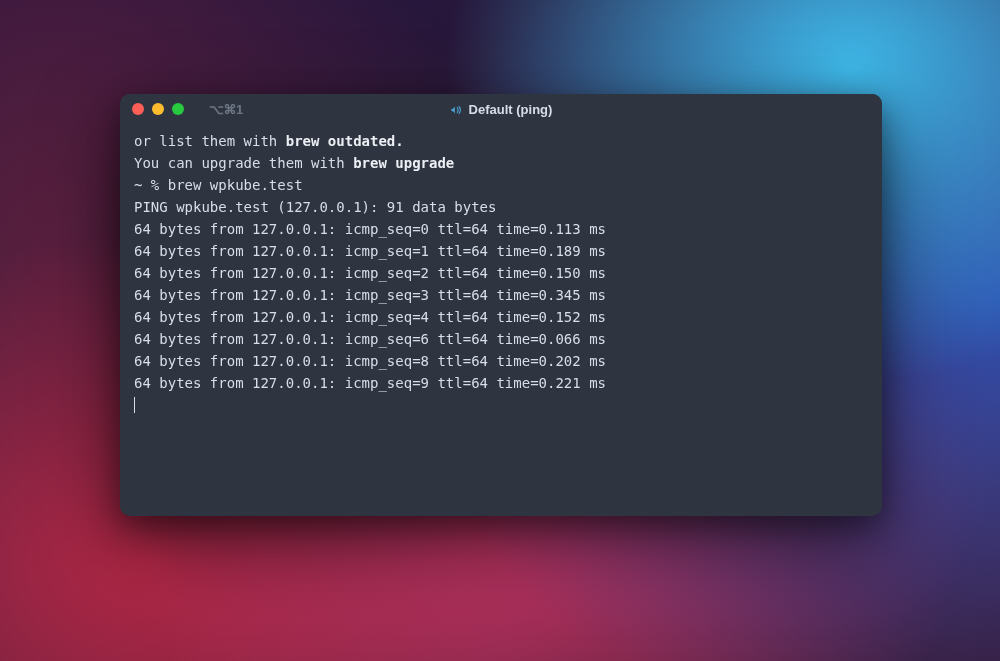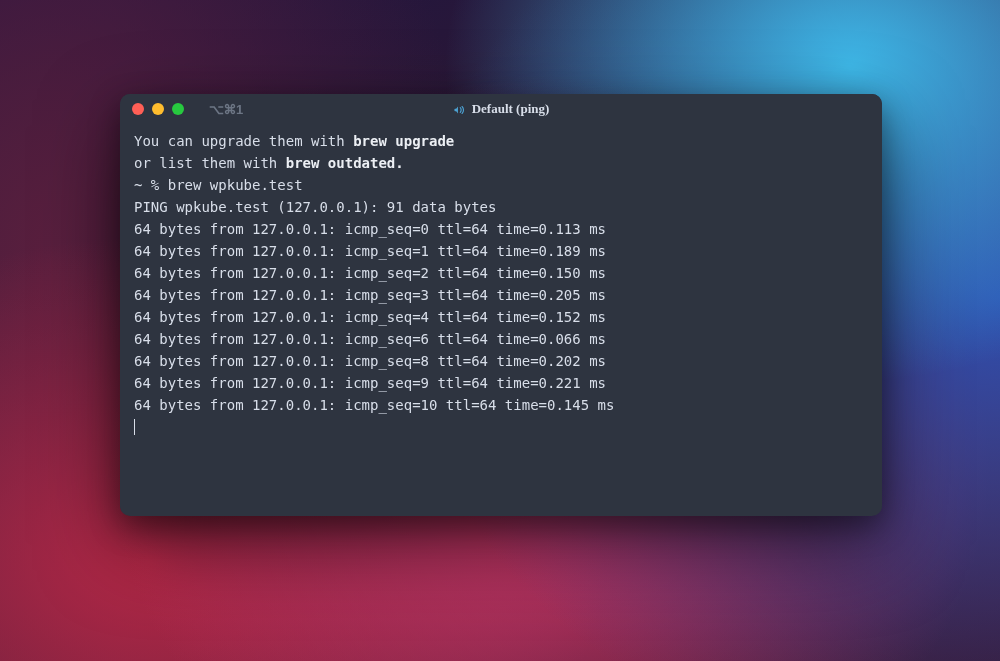--- a/index.html
+++ b/index.html
@@ -77,21 +77,21 @@
     }
     
     .window-title {
       position: absolute;
       left: 50%;
       transform: translateX(-50%);
       display: flex;
       align-items: flex-end;
       gap: 5px;
       color: #d8dee9;
-      font-family: Liberation Serif, serif;
+      font-family: Liberation Sans, sans-serif;
       font-size: 13px;
       font-weight: 700;
     }
     
     .megaphone-icon {
       width: 14px;
       height: 14px;
       display: inline-flex;
       align-items: center;
       justify-content: center;
@@ -144,29 +144,28 @@
           <path d="M3 11v2a1 1 0 0 0 1 1h2l3 4V6L6 10H4a1 1 0 0 0-1 1z" fill="#4da3d4"></path>
           <path d="M13 8c1 1 1.5 2 1.5 4s-.5 3-1.5 4" stroke="#4da3d4" stroke-width="2" stroke-linecap="round"></path>
           <path d="M16 6c1.7 1.4 2.5 3.4 2.5 6s-.8 4.6-2.5 6" stroke="#4da3d4" stroke-width="2" stroke-linecap="round"></path>
         </svg>
       </span>
       <span>Default (ping)</span>
     </div>
   </div>
 
   <div class="terminal-body">
+    <div class="terminal-line"><span>or list them with </span><span class="bold">brew outdated.</span></div>
     <div class="terminal-line"><span>You can upgrade them with </span><span class="bold">brew upgrade</span></div>
-    <div class="terminal-line"><span>or list them with </span><span class="bold">brew outdated.</span></div>
     <div class="terminal-line">~ % brew wpkube.test</div>
     <div class="terminal-line">PING wpkube.test (127.0.0.1): 91 data bytes</div>
     <div class="terminal-line">64 bytes from 127.0.0.1: icmp_seq=0 ttl=64 time=0.113 ms</div>
     <div class="terminal-line">64 bytes from 127.0.0.1: icmp_seq=1 ttl=64 time=0.189 ms</div>
     <div class="terminal-line">64 bytes from 127.0.0.1: icmp_seq=2 ttl=64 time=0.150 ms</div>
-    <div class="terminal-line">64 bytes from 127.0.0.1: icmp_seq=3 ttl=64 time=0.205 ms</div>
+    <div class="terminal-line">64 bytes from 127.0.0.1: icmp_seq=3 ttl=64 time=0.345 ms</div>
     <div class="terminal-line">64 bytes from 127.0.0.1: icmp_seq=4 ttl=64 time=0.152 ms</div>
     <div class="terminal-line">64 bytes from 127.0.0.1: icmp_seq=6 ttl=64 time=0.066 ms</div>
     <div class="terminal-line">64 bytes from 127.0.0.1: icmp_seq=8 ttl=64 time=0.202 ms</div>
     <div class="terminal-line">64 bytes from 127.0.0.1: icmp_seq=9 ttl=64 time=0.221 ms</div>
-    <div class="terminal-line">64 bytes from 127.0.0.1: icmp_seq=10 ttl=64 time=0.145 ms</div>
     <div class="terminal-line"><span class="cursor"></span></div>
   </div>
 
 </div>
 
 </body></html>

